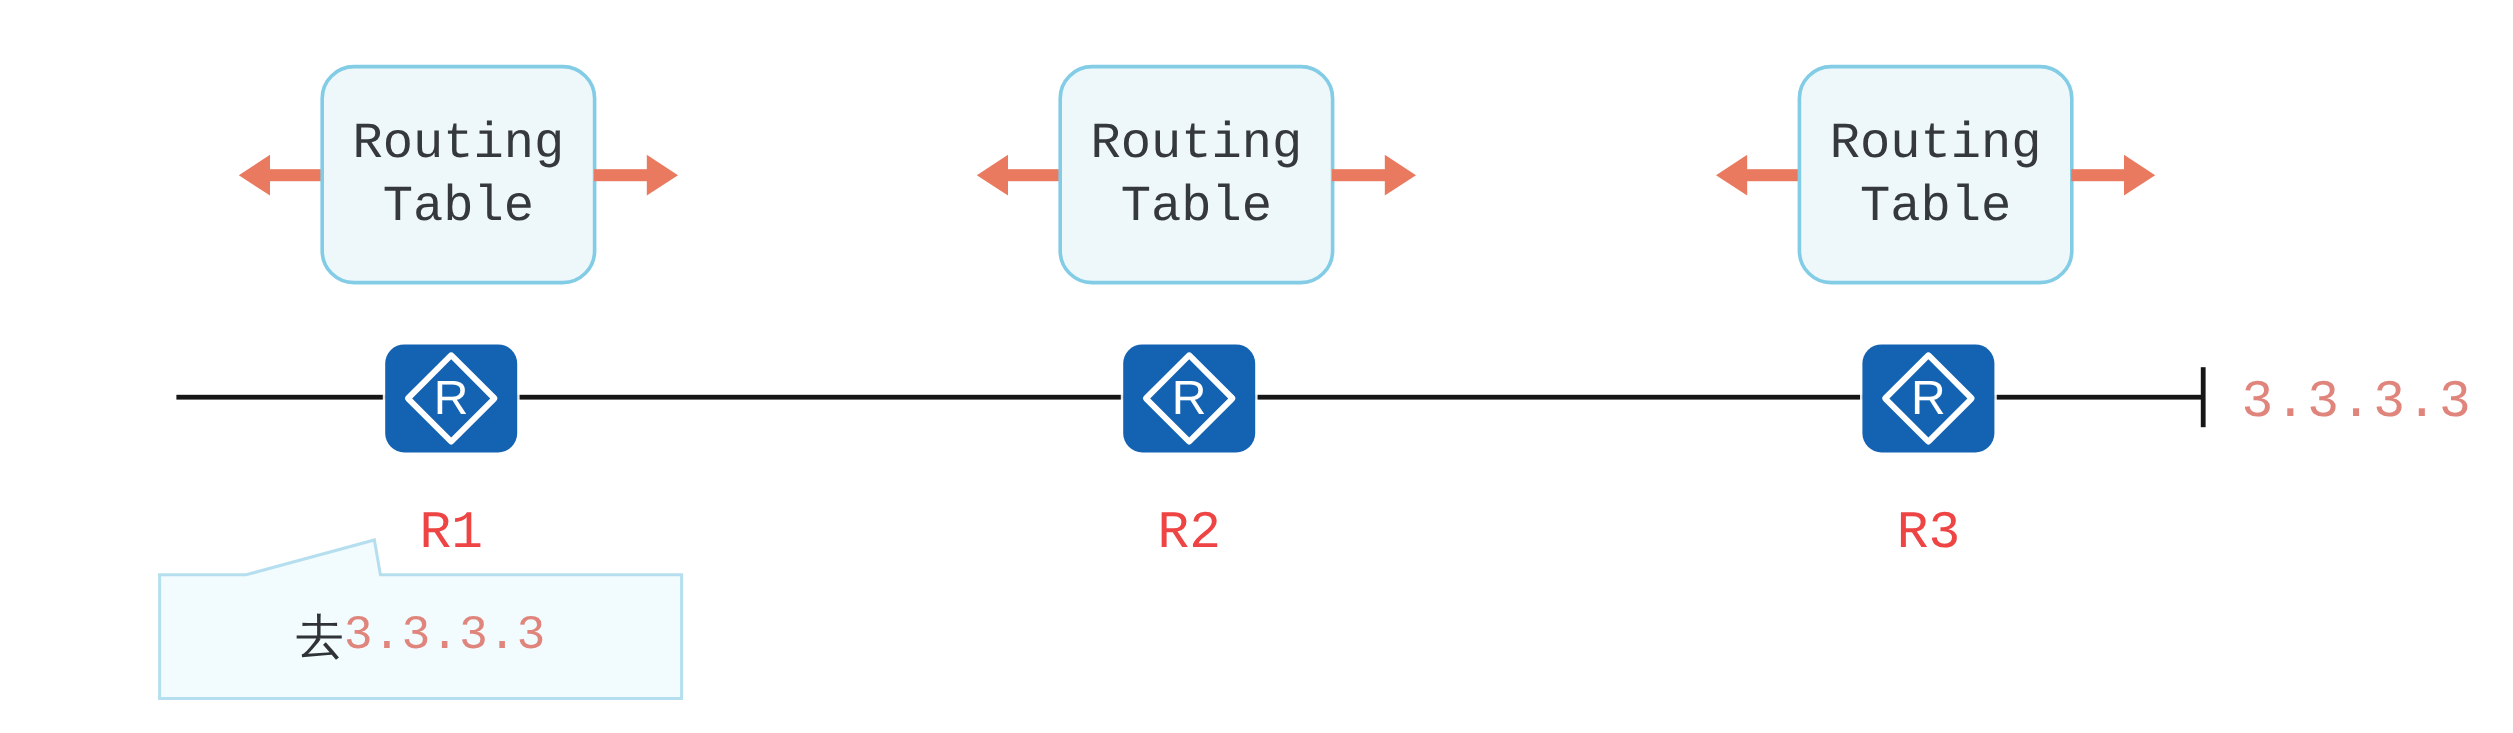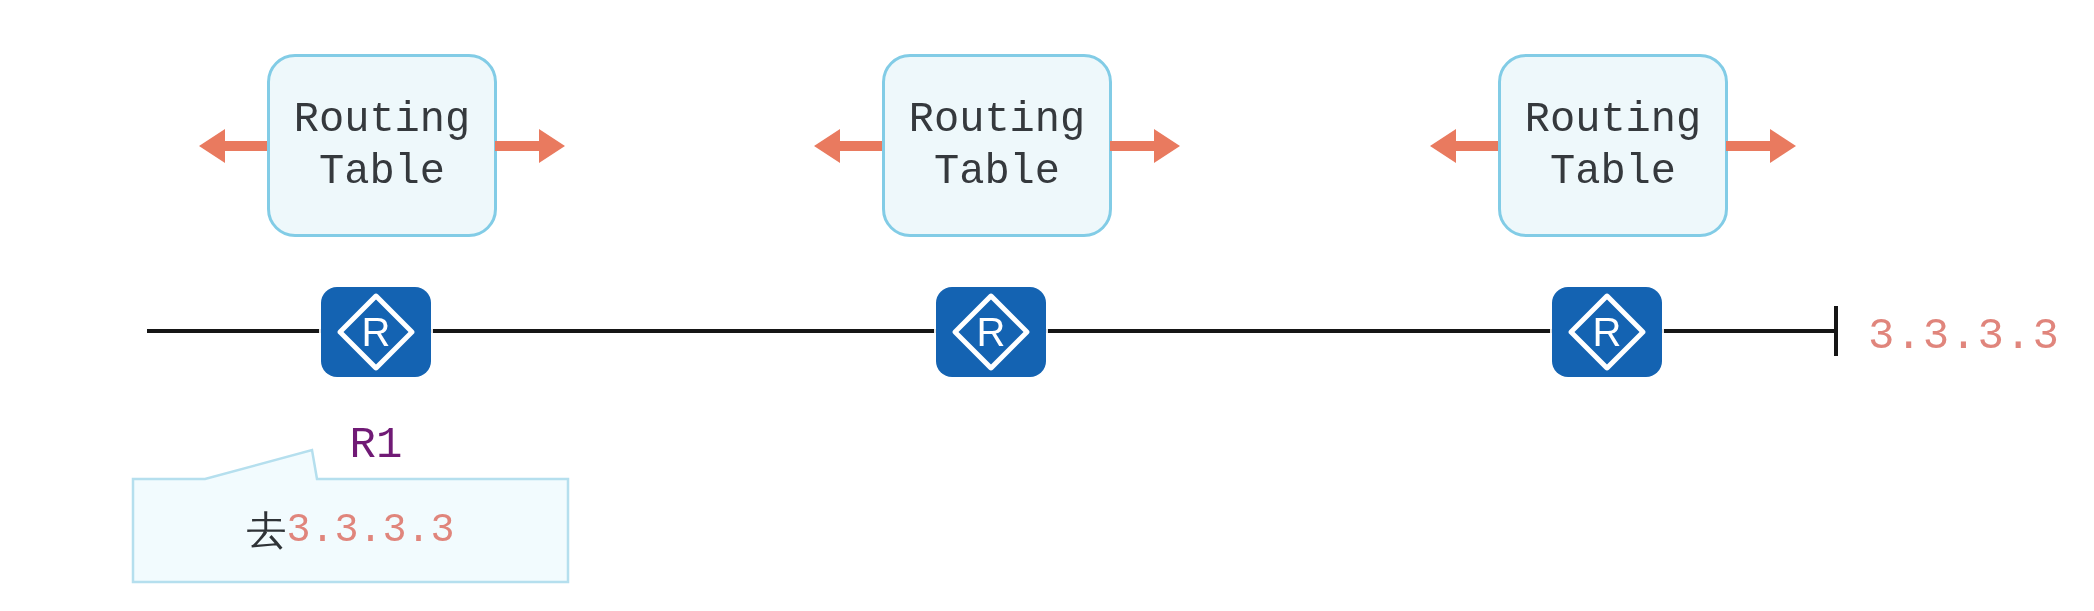--- a/index.html
+++ b/index.html
@@ -115,21 +115,21 @@
     line-height: 40px;
     color: #ffffff;
   }
 
   .router-label {
     position: absolute;
     left: 0; top: 420px;
     width: 358px;
     text-align: center;
     font-size: 44px;
-    color: #701a75;
+    color: #ef4444;
   }
 
   
   .callout-svg {
     position: absolute;
     left: 130px; top: 444px;
     width: 442px; height: 142px;
   }
   .callout-text {
     position: absolute;
@@ -185,39 +185,41 @@
       <div class="rt-line">Table</div>
     </div>
     <div class="arrow right">
         <span class="shaft"></span>
         <span class="head"></span>
       </div>
     <div class="router-icon">
       <div class="diamond"></div>
       <div class="rletter">R</div>
     </div>
+    <div class="router-label">R2</div>
   </div>
 
   <div class="node" style="left:1428px">
     <div class="arrow left">
         <span class="head"></span>
         <span class="shaft"></span>
       </div>
     <div class="rt-box">
       <div class="rt-line">Routing</div>
       <div class="rt-line">Table</div>
     </div>
     <div class="arrow right">
         <span class="shaft"></span>
         <span class="head"></span>
       </div>
     <div class="router-icon">
       <div class="diamond"></div>
       <div class="rletter">R</div>
     </div>
+    <div class="router-label">R3</div>
   </div>
 
   <svg class="callout-svg" viewBox="0 0 442 142">
     <path d="M 3 35 L 75 35 L 182 6 L 187 35 L 438 35 L 438 138 L 3 138 Z" fill="#f2fbfe" stroke="#b5dfee" stroke-width="2.5"></path>
   </svg>
   <div class="callout-text">
       <span>去</span>
       <span class="ip">3.3.3.3</span>
     </div>
 

